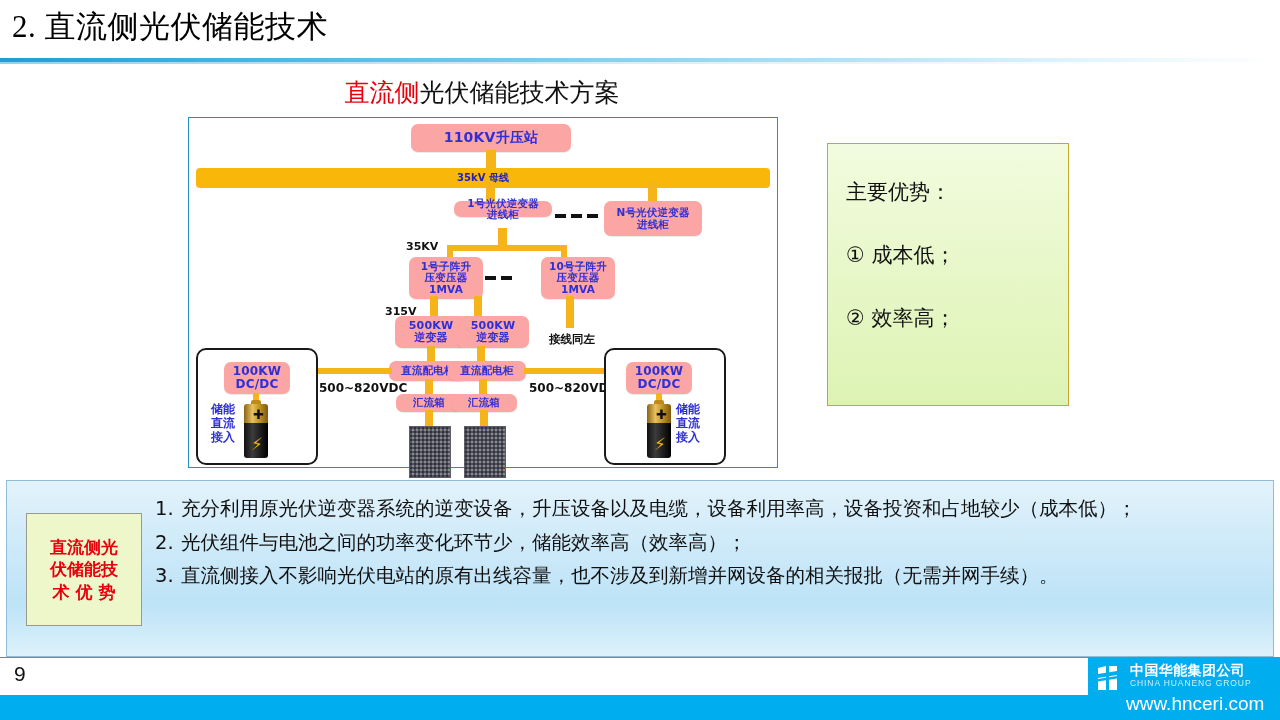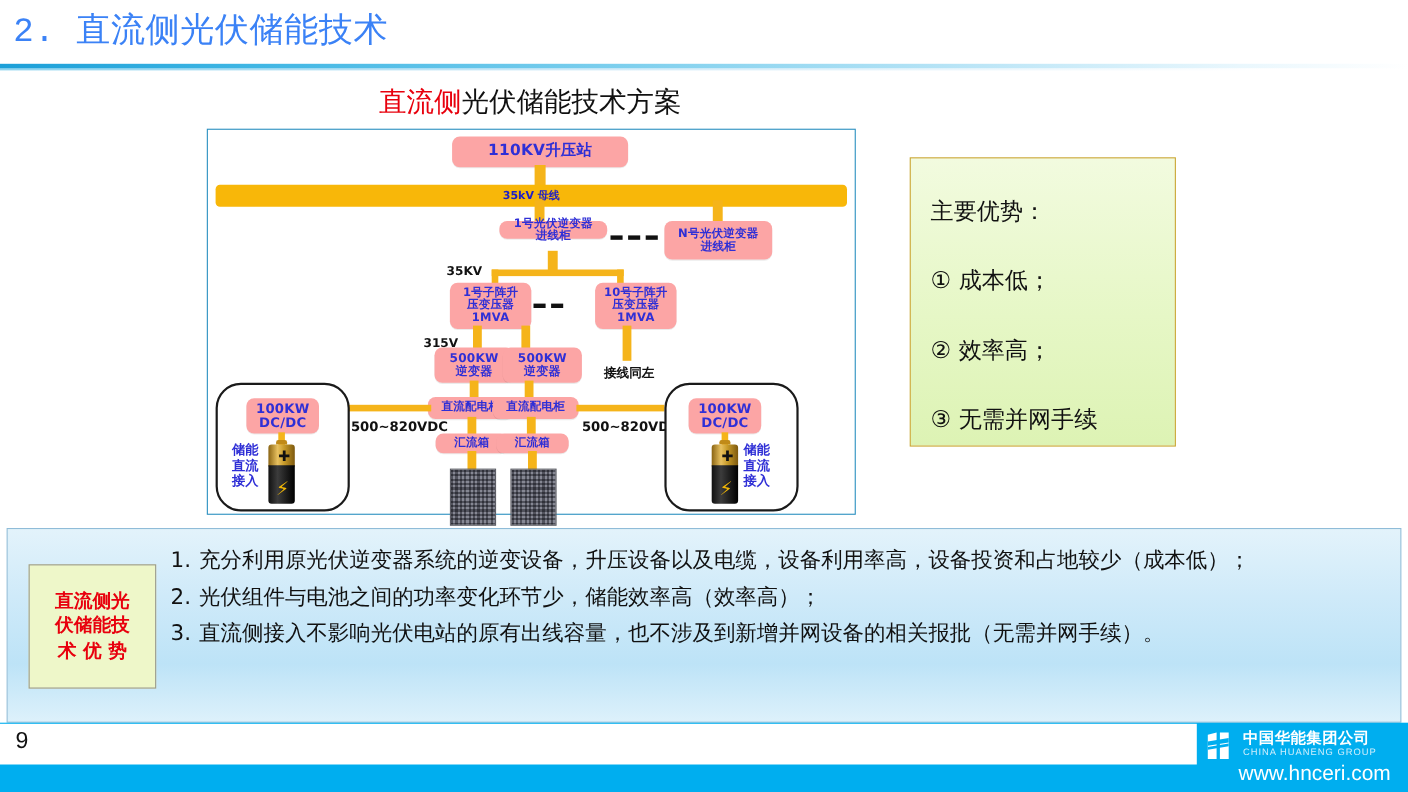--- a/index.html
+++ b/index.html
@@ -4,22 +4,22 @@
 <style>
   html,body{margin:0;padding:0;}
   body{
     width:1280px;height:720px;overflow:hidden;
     font-family:"Liberation Sans","DejaVu Sans",sans-serif;
     background:#ffffff;position:relative;
   }
   
   #slide-title{
     position:absolute;left:12px;top:6px;
-    font-family:Liberation Mono, monospace;
-    font-size:31px;color:#3b82f6;letter-spacing:.5px;white-space:nowrap;
+    font-family:Liberation Serif, serif;
+    font-size:31px;color:#000000;letter-spacing:.5px;white-space:nowrap;
   }
   #title-rule{
     position:absolute;left:0;top:58px;width:1280px;height:5px;
     background:linear-gradient(to right,#1b9fd8 0%,#3fb6e4 18%,#7fd0ee 45%,#bde6f7 70%,#e9f7fd 88%,#ffffff 100%);
   }
   #title-rule:after{
     content:"";position:absolute;left:0;top:4px;width:1280px;height:2px;
     background:linear-gradient(to right,#8ed4ef 0%,#cfeaf8 40%,#ffffff 90%);
   }
 
@@ -56,21 +56,21 @@
   }
   .dashes{position:absolute;display:flex;align-items:center;gap:5px;}
   .dashes i{display:block;width:11px;height:4px;background:#111;}
   .pvpanel{
     position:absolute;background:
       repeating-linear-gradient(to right,#6f7079 0 2px,#b9bac2 2px 4px),
       repeating-linear-gradient(to bottom,#6f7079 0 2px,#b9bac2 2px 4px);
     background-blend-mode:multiply;border:1px solid #5d5e66;
   }
   .storage-box{
-    position:absolute;border:2.2px solid #1a1a1a;border-radius:23px;background:#fff;
+    position:absolute;border:2.2px solid #1a1a1a;border-radius:10px;background:#fff;
   }
   .storage-label{
     position:absolute;color:#2f2fd6;font-weight:bold;font-size:12px;line-height:1.18;
     text-align:center;font-family:"DejaVu Sans","Liberation Sans",sans-serif;
   }
   .battery{position:absolute;width:24px;height:58px;}
   .battery .cap{position:absolute;left:7px;top:0;width:10px;height:4px;background:#c08a18;border-radius:2px 2px 0 0;}
   .battery .top{position:absolute;left:0;top:4px;width:24px;height:20px;border-radius:3px 3px 0 0;
     background:linear-gradient(to right,#8a6413,#e8c160 35%,#c79a28 60%,#7d590f);}
   .battery .bot{position:absolute;left:0;top:23px;width:24px;height:35px;border-radius:0 0 3px 3px;
@@ -258,21 +258,20 @@
         <div class="bolt">⚡</div>
     </div>
   </div>
 
 </div>
 
 <div id="advantages">
   <div class="adv-head">主要优势：</div>
   <div class="adv-item" style="top:97px;">① 成本低；</div>
   <div class="adv-item" style="top:160px;">② 效率高；</div>
-  <div class="adv-item" style="top:223px;">③ 无需并网手续</div>
 </div>
 
 <div id="bottom-panel">
   <div id="tag-box">
     <span style="white-space:pre-line;">直流侧光
 伏储能技
 术 优 势</span>
   </div>
   <div id="points">
     <div class="pt">

